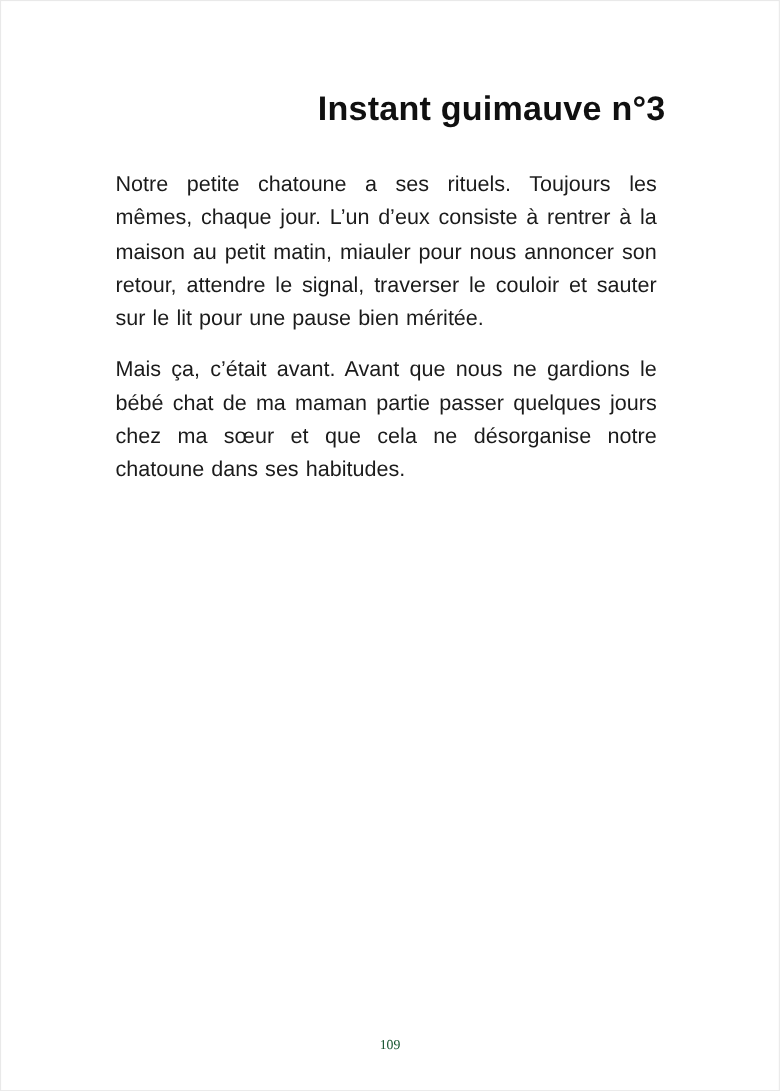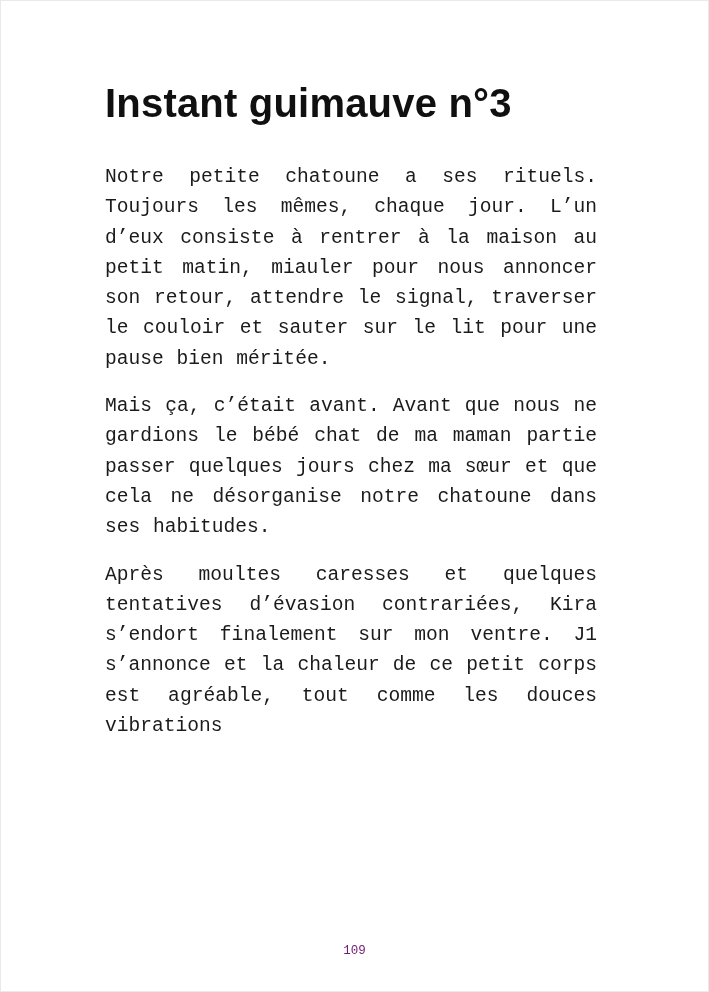--- a/index.html
+++ b/index.html
@@ -22,56 +22,55 @@
   }
   .content {
     position: absolute;
     left: 104px;
     right: 103px;
     top: 80px;
   }
   h1.title {
     font-family: "Liberation Sans", sans-serif;
     font-weight: 700;
-    font-size: 40px;
+    font-size: 31px;
     color: #101010;
-    text-align: left;
+    text-align: right;
     margin: 0 0 36px 0;
     letter-spacing: 0.2px;
   }
   p.para {
-    font-family: Liberation Mono, monospace;
+    font-family: Liberation Sans, sans-serif;
     font-size: 19.6px;
     line-height: 30.3px;
     text-align: justify;
     color: #1b1b1b;
     margin: 0 8px 17px 0;
     word-spacing: 1px;
   }
   .pageno {
     position: absolute;
     bottom: 33px;
     left: 0;
     right: 0;
     text-align: center;
-    font-family: Liberation Mono, monospace;
+    font-family: Liberation Serif, serif;
     font-size: 12.5px;
-    color: #701a75;
+    color: #14532d;
   }
 </style>
 </head>
 <body>
 
 <div class="sheet">
   <div class="content">
     <h1 class="title">Instant guimauve n°3</h1>
 
     <p class="para">Notre petite chatoune a ses rituels. Toujours les mêmes, chaque jour. L’un d’eux consiste à rentrer à la maison au petit matin, miauler pour nous annoncer son retour, attendre le signal, traverser le couloir et sauter sur le lit pour une pause bien méritée.</p>
 
     <p class="para">Mais ça, c’était avant. Avant que nous ne gardions le bébé chat de ma maman partie passer quelques jours chez ma sœur et que cela ne désorganise notre chatoune dans ses habitudes.</p>
 
 
 
-    <p class="para">Après moultes caresses et quelques tentatives d’évasion contrariées, Kira s’endort finalement sur mon ventre. J1 s’annonce et la chaleur de ce petit corps est agréable, tout comme les douces vibrations</p>
   </div>
 
   <div class="pageno">109</div>
 </div>
 
 </body></html>

